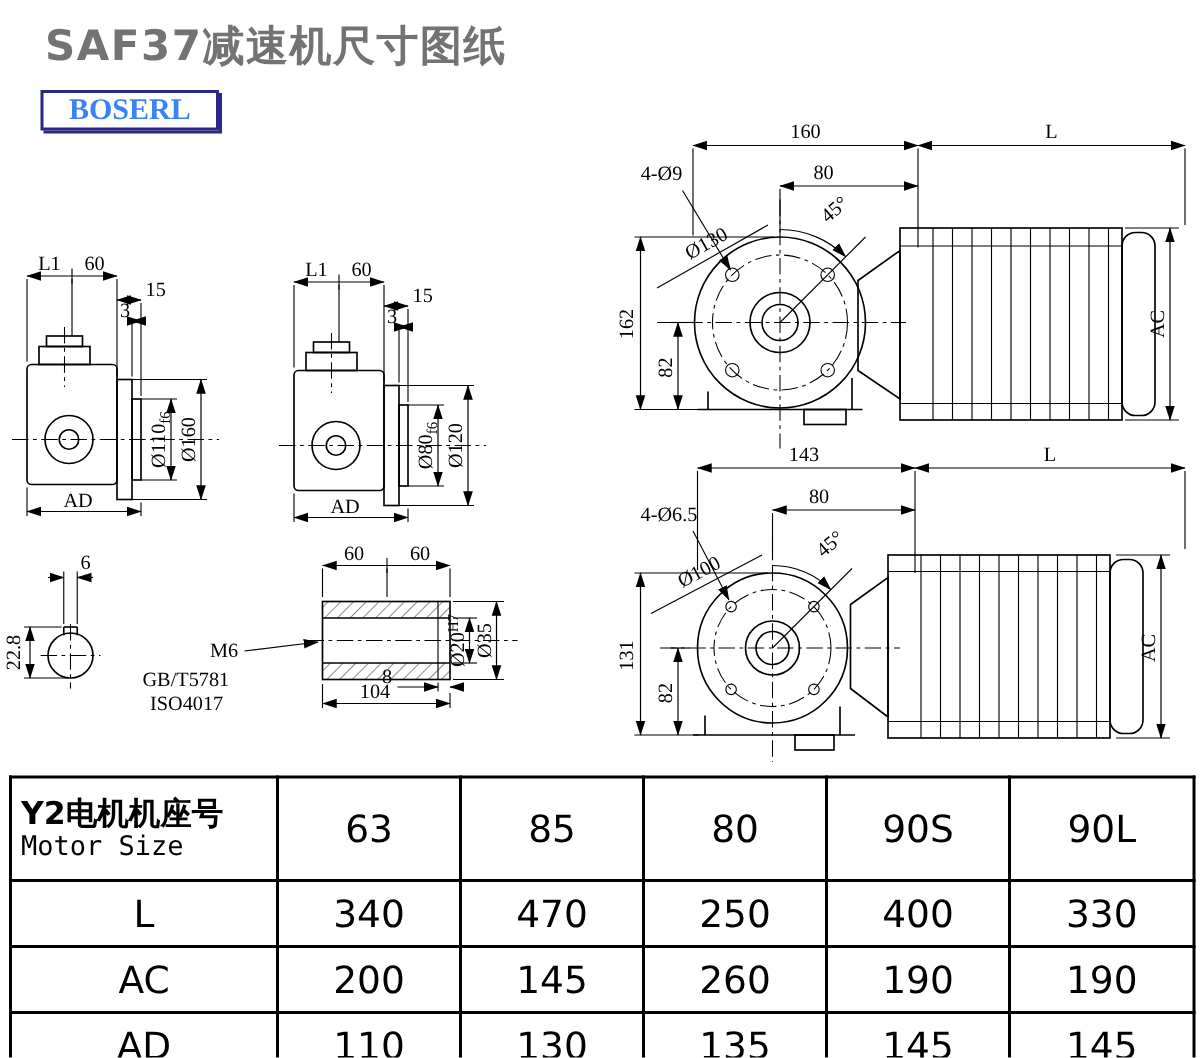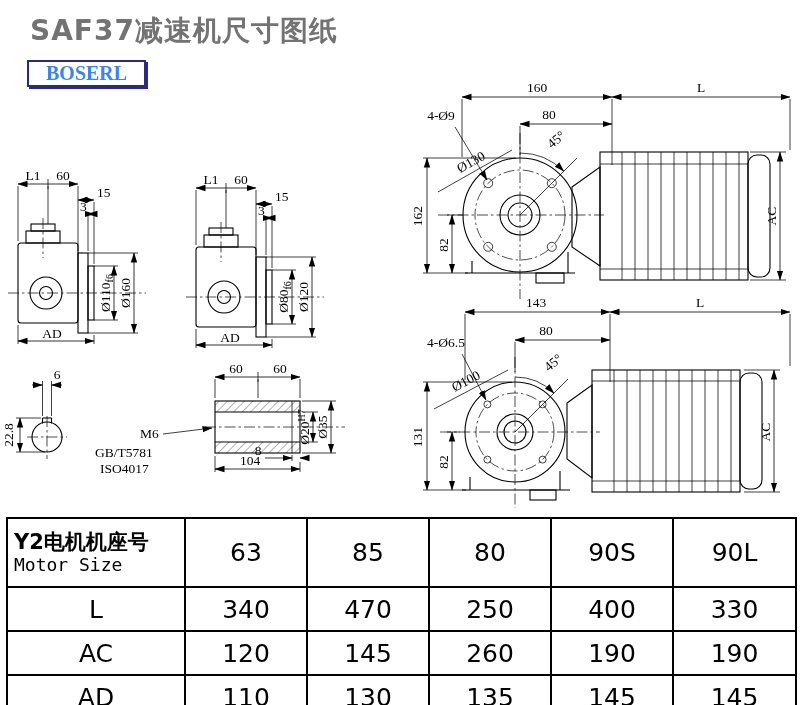--- a/index.html
+++ b/index.html
@@ -271,21 +271,21 @@
   <tr class="row">
     <td>L</td>
     <td>340</td>
     <td>470</td>
     <td>250</td>
     <td>400</td>
     <td>330</td>
   </tr>
   <tr class="row">
     <td>AC</td>
-    <td>120</td>
+    <td>200</td>
     <td>145</td>
     <td>260</td>
     <td>190</td>
     <td>190</td>
   </tr>
   <tr class="row">
     <td>AD</td>
     <td>110</td>
     <td>130</td>
     <td>135</td>

